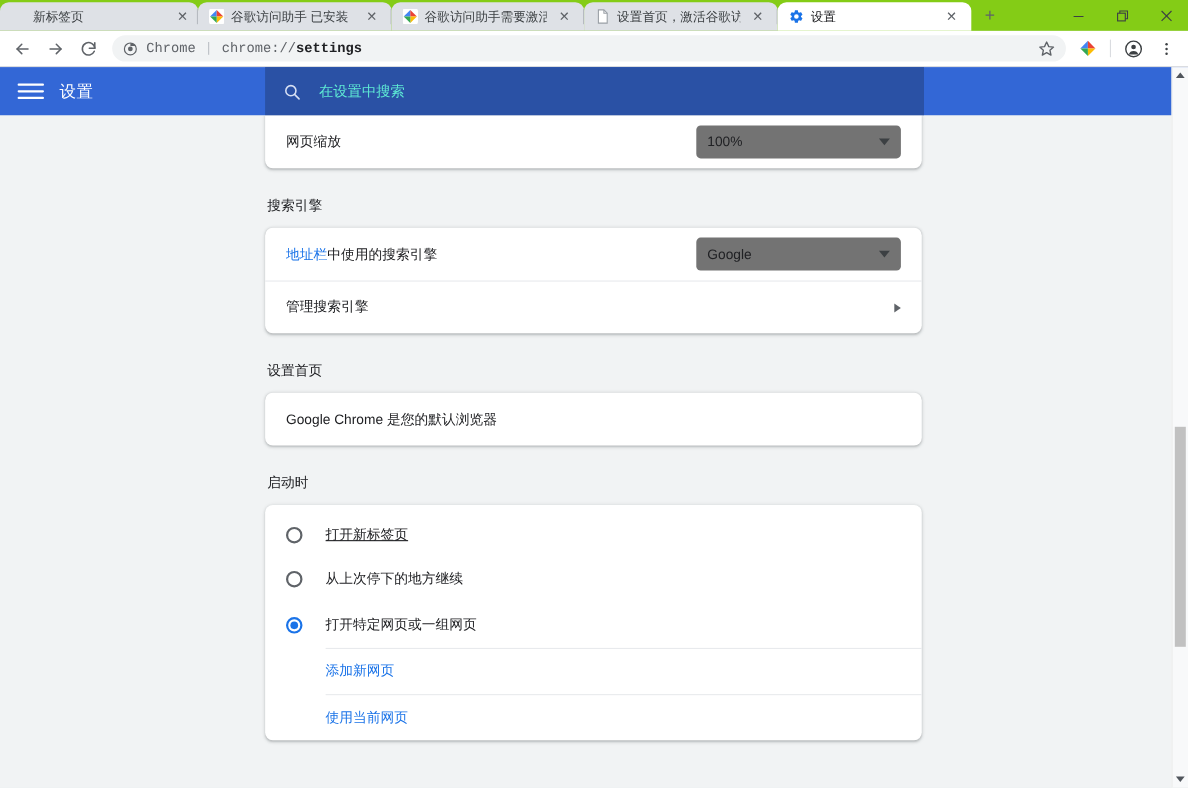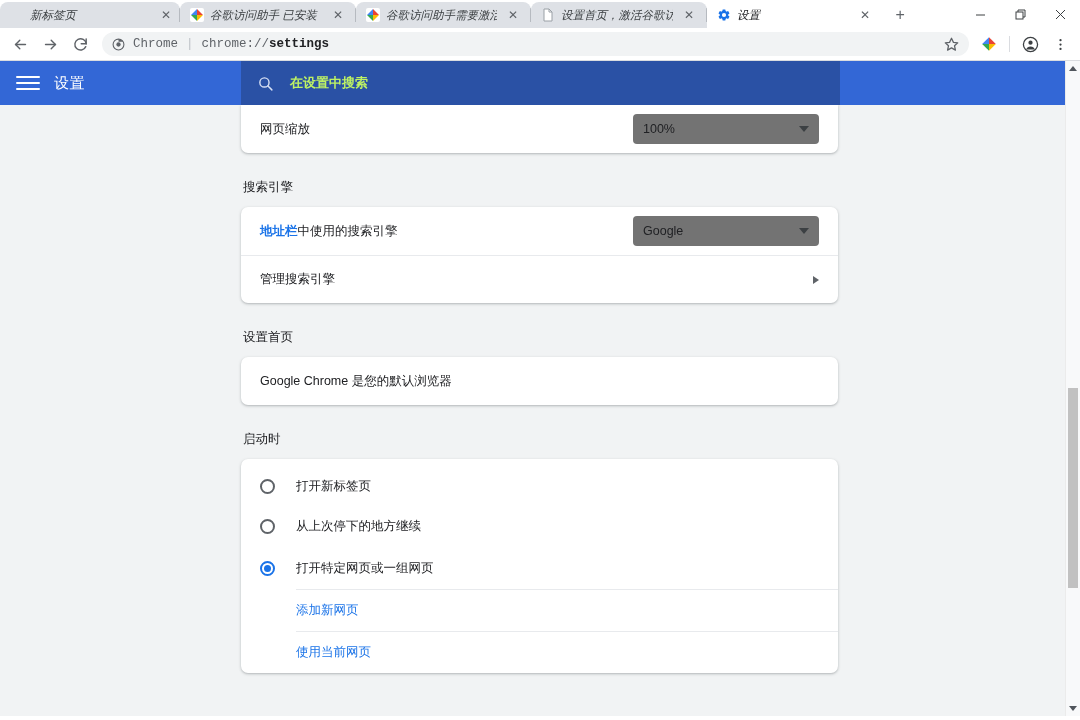--- a/index.html
+++ b/index.html
@@ -8,26 +8,25 @@
     font-family: "Liberation Sans", "DejaVu Sans", sans-serif;
     background: #ffffff;
     overflow: hidden;
   }
 
   
   .window { width: 1080px; height: 720px; display: flex; flex-direction: column; background:#dee1e6; }
 
   .tabstrip {
     height: 28px;
-    background: #ffffff;
+    background: #84cc16;
     display: flex;
     align-items: flex-end;
     position: relative;
     flex: 0 0 28px;
-    font-style: italic;
   }
   .tabs { display: flex; align-items: flex-end; height: 28px; }
 
   .tab {
     height: 26px;
     display: flex;
     align-items: center;
     gap: 6px;
     padding: 0 6px 0 10px;
     font-size: 11.5px;
@@ -164,21 +163,21 @@
     left: 241px;
     top: 0;
     width: 599px;
     height: 44px;
     background: #2a51a5;
     display: flex;
     align-items: center;
     padding: 0 16px;
     gap: 16px;
   }
-  .settings-search .ph { color: #bef264; font-size: 13px; font-weight: bold; }
+  .settings-search .ph { color: #5eead4; font-size: 13px; }
 
   .content-area {
     position: absolute;
     left: 0; right: 0;
     top: 44px; bottom: 0;
     background: #f1f3f4;
     overflow: hidden;
   }
 
   .content-inner {
@@ -196,21 +195,21 @@
   .row {
     display: flex;
     align-items: center;
     min-height: 48px;
     padding: 0 19px;
     font-size: 12.5px;
     color: #202124;
   }
   .row + .row { border-top: 1px solid #e8eaed; gap: 16px; }
   .row .label { flex: 1 1 auto; }
-  .row .label a { color: #1a73e8; text-decoration: none; font-weight: bold; }
+  .row .label a { color: #1a73e8; text-decoration: none; }
 
   .select {
     width: 186px;
     height: 30px;
     background: #737373;
     border-radius: 4px;
     display: flex;
     align-items: center;
     padding: 0 10px;
     font-size: 12.5px;
@@ -510,21 +509,21 @@
 
         <div class="section-title">设置首页</div>
         <div class="card">
           <div class="row">
             <span class="label">Google Chrome 是您的默认浏览器</span>
           </div>
         </div>
 
         <div class="section-title">启动时</div>
         <div class="card">
-          <div class="radio-row" style="padding-top:8px;min-height:46px;">
+          <div class="radio-row" style="padding-top:8px;min-height:46px;text-decoration:underline;">
             <span class="radio"></span>
             <span>打开新标签页</span>
           </div>
           <div class="radio-row">
             <span class="radio"></span>
             <span>从上次停下的地方继续</span>
           </div>
           <div class="radio-row">
             <span class="radio checked"></span>
             <span>打开特定网页或一组网页</span>

